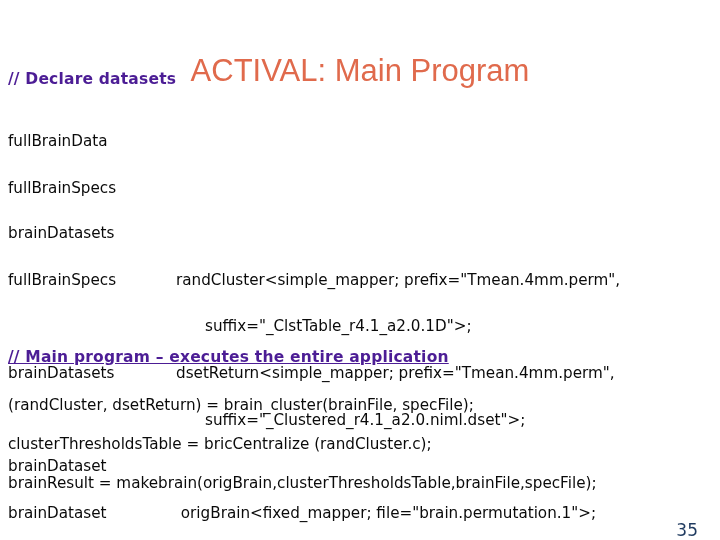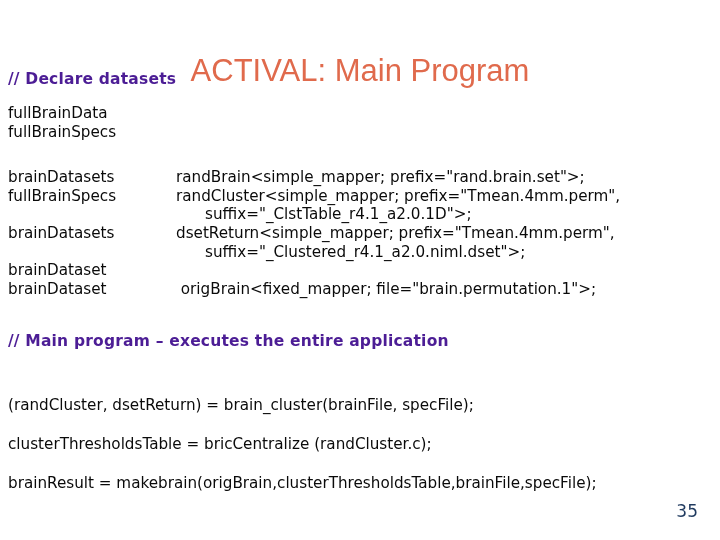--- a/index.html
+++ b/index.html
@@ -34,31 +34,32 @@
   .section-heading {
     position: absolute;
     left: 8px;
     font-size: 15.5px;
     font-weight: bold;
     letter-spacing: 0.2px;
     color: #4c1d95;
     white-space: pre;
   }
   .declare-heading { top: 70px; }
-  .main-heading   { top: 332px; }
+  .main-heading   { top: 348px; text-decoration: underline; }
   .code-block {
     position: absolute;
     top: 104px;
     left: 8px;
     right: 0;
   }
   .code-row {
     display: flex;
     line-height: 18.6px;
     font-size: 15.2px;
+    margin-top: 28px;
   }
   .code-row.gap { margin-top: 27px; }
   .code-label {
     width: 168px;
     flex: 0 0 168px;
     white-space: pre;
   }
   .code-text {
     white-space: pre;
   }
@@ -67,21 +68,21 @@
     left: 8px;
     font-size: 15.2px;
     line-height: 19px;
     white-space: pre;
   }
   .statement-1 { top: 396px; }
   .statement-2 { top: 435px; }
   .statement-3 { top: 474px; }
   .page-number {
     position: absolute;
-    top: 501px;
+    top: 520px;
     right: 22px;
     font-size: 17px;
     color: #1f3a5f;
   }
 </style>
 </head>
 <body>
 
 <div class="slide">
 
@@ -91,21 +92,20 @@
 
   <div class="code-block">
     <div class="code-row">
       <span class="code-label">fullBrainData</span>
     </div>
     <div class="code-row">
       <span class="code-label">fullBrainSpecs</span>
     </div>
     <div class="code-row gap">
       <span class="code-label">brainDatasets</span>
-      <span class="code-text">randBrain&lt;simple_mapper; prefix="rand.brain.set"&gt;;</span>
     </div>
     <div class="code-row">
       <span class="code-label">fullBrainSpecs</span>
       <span class="code-text">randCluster&lt;simple_mapper; prefix="Tmean.4mm.perm",</span>
     </div>
     <div class="code-row">
       <span class="code-label"></span>
       <span class="code-text">      suffix="_ClstTable_r4.1_a2.0.1D"&gt;;</span>
     </div>
     <div class="code-row">

